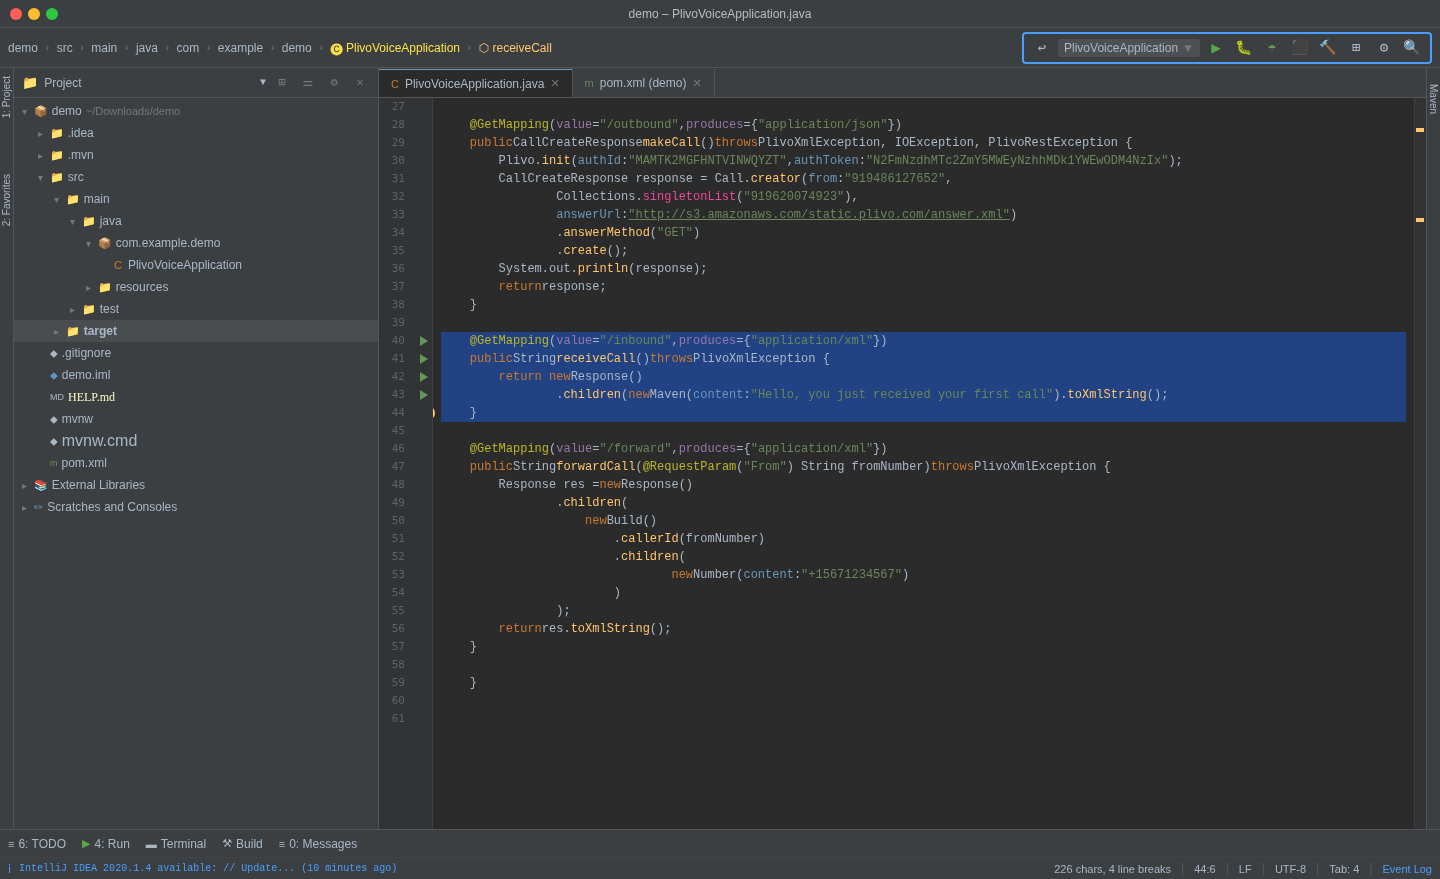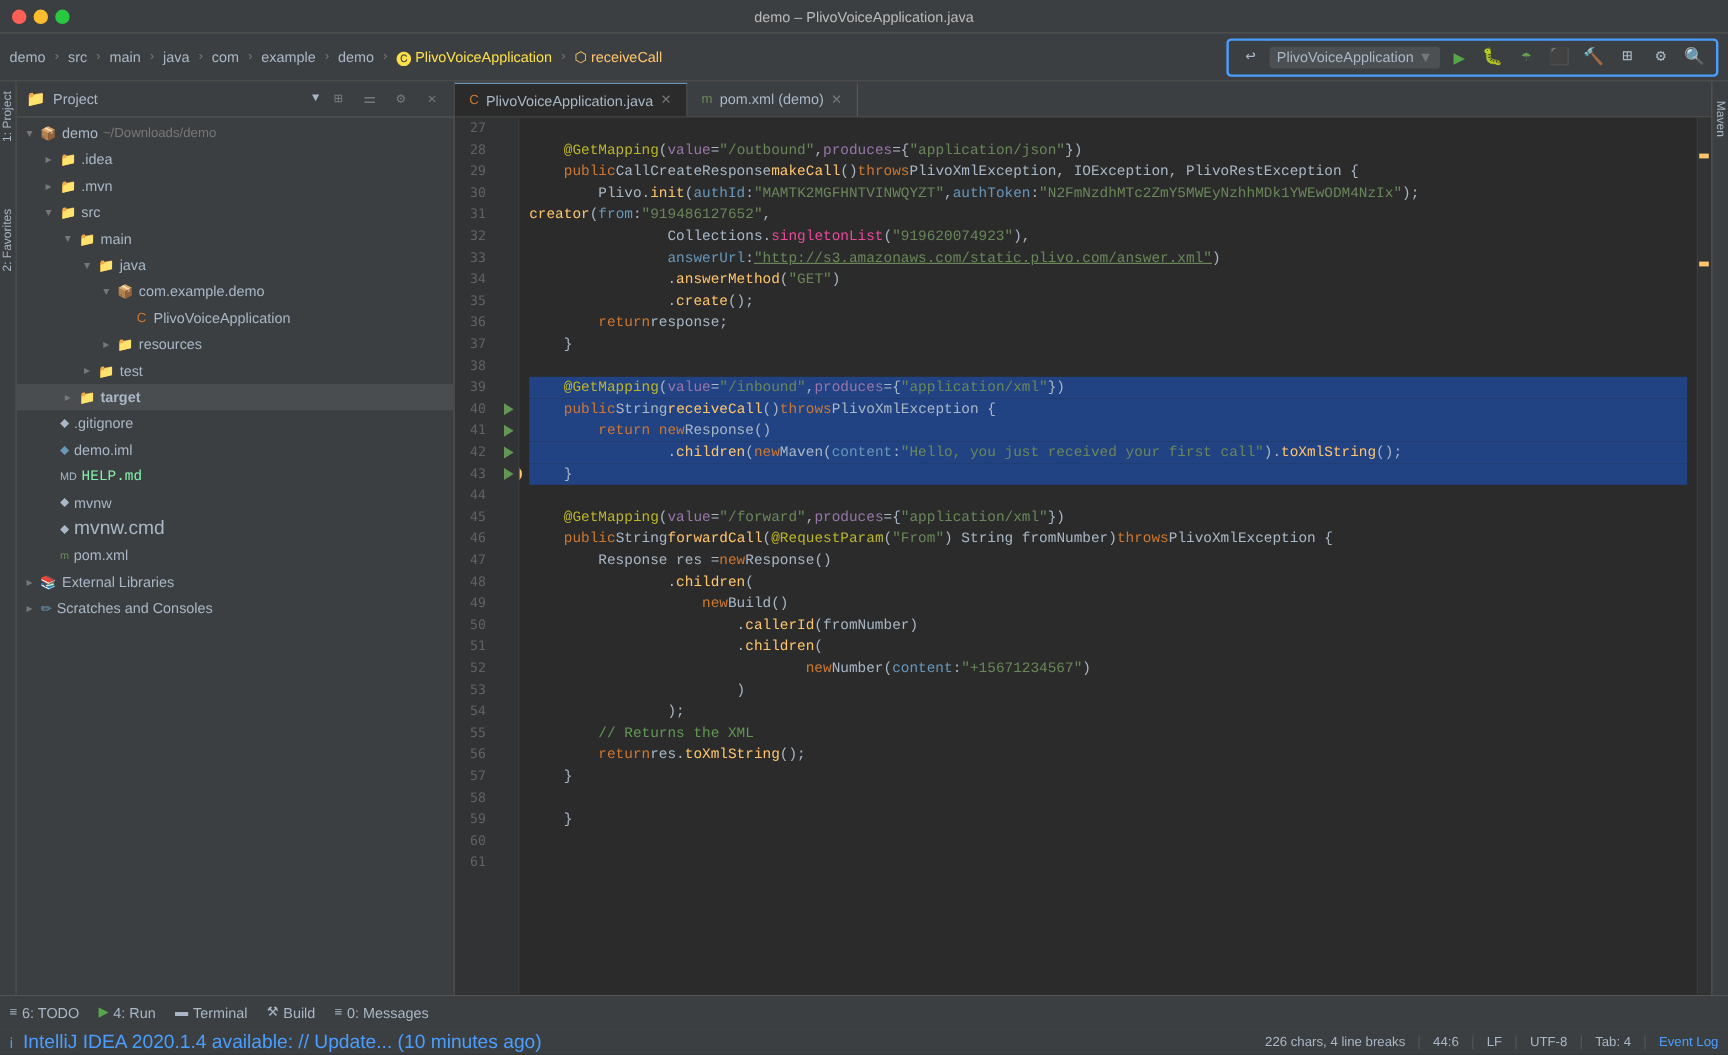--- a/index.html
+++ b/index.html
@@ -480,21 +480,21 @@
         <span class="tree-indent" style="width:20px;"></span>
         <span class="tree-arrow" style="visibility:hidden;">▸</span>
         <span class="tree-icon" style="color:#6897bb;">⬥</span>
         <span style="font-family:sans-serif; font-size:12px; color:#a9b7c6;">demo.iml</span>
       </div>
 
       <div class="tree-item">
         <span class="tree-indent" style="width:20px;"></span>
         <span class="tree-arrow" style="visibility:hidden;">▸</span>
         <span class="tree-icon" style="color:#a9b7c6; font-size:9px;">MD</span>
-        <span style="font-family:Liberation Mono, monospace; font-size:12px; color:#86efac;">HELP.md</span>
+        <span style="font-family:Liberation Serif, serif; font-size:12px; color:#fef9c3;">HELP.md</span>
       </div>
 
       <div class="tree-item">
         <span class="tree-indent" style="width:20px;"></span>
         <span class="tree-arrow" style="visibility:hidden;">▸</span>
         <span class="tree-icon" style="color:#a9b7c6;">⬥</span>
         <span style="font-family:sans-serif; font-size:12px; color:#a9b7c6;">mvnw</span>
       </div>
 
       <div class="tree-item">
@@ -660,20 +660,21 @@
             <span style="color:#6897bb;">authId</span>
             <span style="color:#a9b7c6;">: </span>
             <span style="color:#6a8759;">"MAMTK2MGFHNTVINWQYZT"</span>
             <span style="color:#a9b7c6;">, </span>
             <span style="color:#6897bb;">authToken</span>
             <span style="color:#a9b7c6;">: </span>
             <span style="color:#6a8759;">"N2FmNzdhMTc2ZmY5MWEyNzhhMDk1YWEwODM4NzIx"</span>
             <span style="color:#a9b7c6;">);</span>
           </div>
         <div class="code-line">
+            <span style="color:#a9b7c6;">&nbsp;&nbsp;&nbsp;&nbsp;&nbsp;&nbsp;&nbsp;&nbsp;CallCreateResponse response = Call.</span>
             <span style="color:#ffc66d;">creator</span>
             <span style="color:#a9b7c6;">( </span>
             <span style="color:#6897bb;">from</span>
             <span style="color:#a9b7c6;">: </span>
             <span style="color:#6a8759;">"919486127652"</span>
             <span style="color:#a9b7c6;">,</span>
           </div>
         <div class="code-line">
             <span style="color:#a9b7c6;">&nbsp;&nbsp;&nbsp;&nbsp;&nbsp;&nbsp;&nbsp;&nbsp;&nbsp;&nbsp;&nbsp;&nbsp;&nbsp;&nbsp;&nbsp;&nbsp;Collections.</span>
             <span style="color:#ec4899;">singletonList</span>
@@ -692,20 +693,25 @@
             <span style="color:#a9b7c6;">&nbsp;&nbsp;&nbsp;&nbsp;&nbsp;&nbsp;&nbsp;&nbsp;&nbsp;&nbsp;&nbsp;&nbsp;&nbsp;&nbsp;&nbsp;&nbsp;.</span>
             <span style="color:#ffc66d;">answerMethod</span>
             <span style="color:#a9b7c6;">(</span>
             <span style="color:#6a8759;">"GET"</span>
             <span style="color:#a9b7c6;">)</span>
           </div>
         <div class="code-line">
             <span style="color:#a9b7c6;">&nbsp;&nbsp;&nbsp;&nbsp;&nbsp;&nbsp;&nbsp;&nbsp;&nbsp;&nbsp;&nbsp;&nbsp;&nbsp;&nbsp;&nbsp;&nbsp;.</span>
             <span style="color:#ffc66d;">create</span>
             <span style="color:#a9b7c6;">();</span>
+          </div>
+        <div class="code-line">
+            <span style="color:#a9b7c6;">&nbsp;&nbsp;&nbsp;&nbsp;&nbsp;&nbsp;&nbsp;&nbsp;System.out.</span>
+            <span style="color:#ffc66d;">println</span>
+            <span style="color:#a9b7c6;">(response);</span>
           </div>
         <div class="code-line">
             <span style="color:#a9b7c6;">&nbsp;&nbsp;&nbsp;&nbsp;&nbsp;&nbsp;&nbsp;&nbsp;</span>
             <span style="color:#cc7832;">return </span>
             <span style="color:#a9b7c6;">response;</span>
           </div>
         <div class="code-line">
             <span style="color:#a9b7c6;">&nbsp;&nbsp;&nbsp;&nbsp;}</span>
           </div>
         <div class="code-line">&nbsp;</div>
@@ -816,23 +822,20 @@
             <span style="color:#6a8759;">"+15671234567"</span>
             <span style="color:#a9b7c6;">)</span>
           </div>
         <div class="code-line">
             <span style="color:#a9b7c6;">&nbsp;&nbsp;&nbsp;&nbsp;&nbsp;&nbsp;&nbsp;&nbsp;&nbsp;&nbsp;&nbsp;&nbsp;&nbsp;&nbsp;&nbsp;&nbsp;&nbsp;&nbsp;&nbsp;&nbsp;&nbsp;&nbsp;&nbsp;&nbsp;)</span>
           </div>
         <div class="code-line">
             <span style="color:#a9b7c6;">&nbsp;&nbsp;&nbsp;&nbsp;&nbsp;&nbsp;&nbsp;&nbsp;&nbsp;&nbsp;&nbsp;&nbsp;&nbsp;&nbsp;&nbsp;&nbsp;);</span>
           </div>
         <div class="code-line">
-            <span style="color:#629755;">&nbsp;&nbsp;&nbsp;&nbsp;&nbsp;&nbsp;&nbsp;&nbsp;// Returns the XML</span>
-          </div>
-        <div class="code-line">
             <span style="color:#a9b7c6;">&nbsp;&nbsp;&nbsp;&nbsp;&nbsp;&nbsp;&nbsp;&nbsp;</span>
             <span style="color:#cc7832;">return </span>
             <span style="color:#a9b7c6;">res.</span>
             <span style="color:#ffc66d;">toXmlString</span>
             <span style="color:#a9b7c6;">();</span>
           </div>
         <div class="code-line">
             <span style="color:#a9b7c6;">&nbsp;&nbsp;&nbsp;&nbsp;}</span>
           </div>
         <div class="code-line">&nbsp;</div>
@@ -872,21 +875,21 @@
     <span style="font-family:sans-serif; font-size:12px;">Build</span>
   </div>
   <div class="bottom-btn">
     <span style="font-size:11px;">≡</span>
     <span style="font-family:sans-serif; font-size:12px;">0: Messages</span>
   </div>
 </div>
 
 <div id="status-bar" style="height:22px; background:#3c3f41; border-top:1px solid #444; display:flex; align-items:center; padding:0 8px; gap:8px;">
   <span style="color:#4a9eff; font-size:12px;">ℹ</span>
-  <span class="status-update" style="font-family:Liberation Sans, sans-serif; font-size:16px; color:#4a9eff;">IntelliJ IDEA 2020.1.4 available: // Update... (10 minutes ago)</span>
+  <span class="status-update" style="font-family:Liberation Mono, monospace; font-size:10px; color:#4a9eff;">IntelliJ IDEA 2020.1.4 available: // Update... (10 minutes ago)</span>
   <span style="flex:1;"></span>
   <span class="status-item" style="font-family:sans-serif; font-size:11px;">226 chars, 4 line breaks</span>
   <span class="status-sep">|</span>
   <span class="status-item" style="font-family:sans-serif; font-size:11px; cursor:pointer;">44:6</span>
   <span class="status-sep">|</span>
   <span class="status-item" style="font-family:sans-serif; font-size:11px; cursor:pointer;">LF</span>
   <span class="status-sep">|</span>
   <span class="status-item" style="font-family:sans-serif; font-size:11px; cursor:pointer;">UTF-8</span>
   <span class="status-sep">|</span>
   <span class="status-item" style="font-family:sans-serif; font-size:11px; cursor:pointer;">Tab: 4</span>

